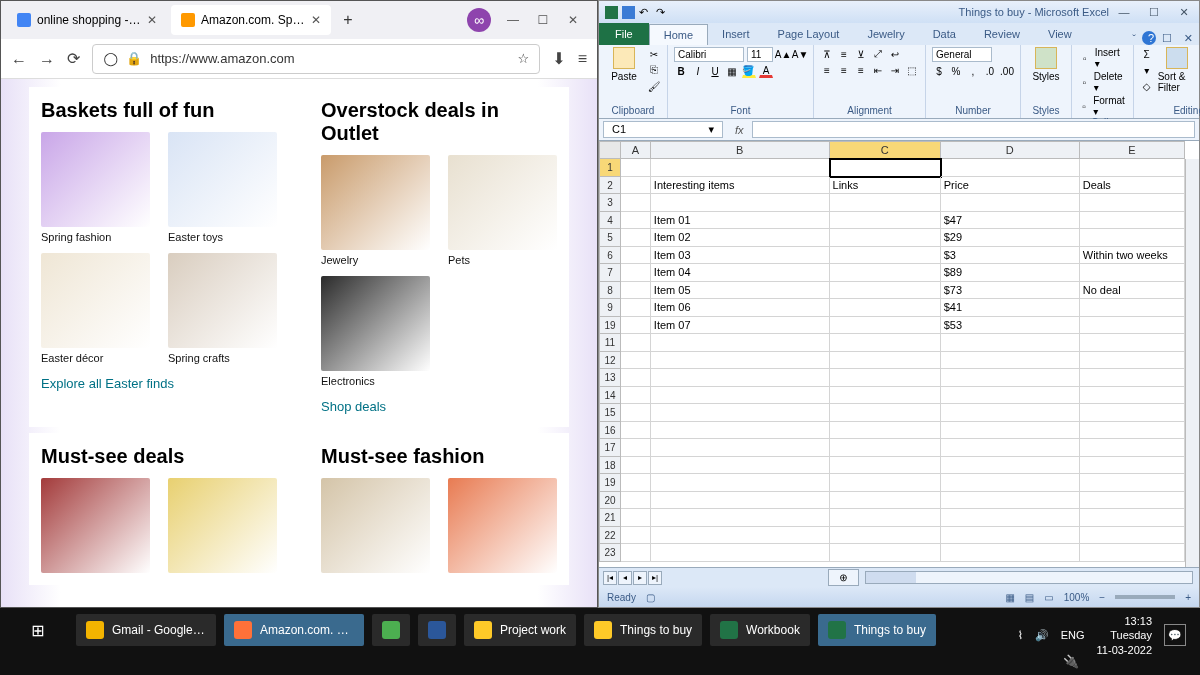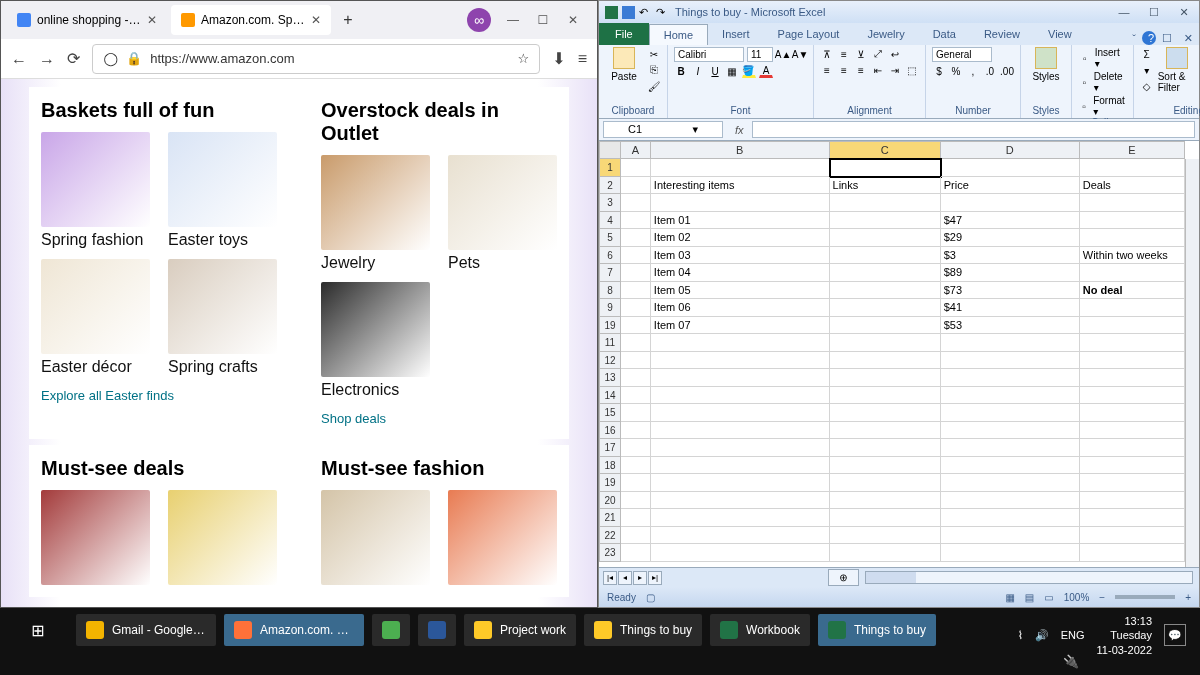--- a/index.html
+++ b/index.html
@@ -19,47 +19,47 @@
 .ff-toolbar{height:40px;display:flex;align-items:center;padding:0 10px;gap:12px;border-bottom:1px solid #ddd;}
 .ff-nav{font-size:16px;color:#444;}
 .ff-url{flex:1;height:30px;border:1px solid #ccc;border-radius:4px;display:flex;align-items:center;padding:0 10px;gap:8px;font-size:13px;color:#333;}
 .ff-url .lock{color:#555;}
 .ff-content{height:calc(100% - 78px);overflow:hidden;padding:8px 28px;background:linear-gradient(90deg,#e8e1f7 0%,#fff 10%,#fff 90%,#e8e1f7 100%);}
 .az-row{display:flex;gap:20px;}
 .az-card{flex:1;background:#fff;padding:12px;}
 .az-card h2{font-size:20px;font-weight:700;margin-bottom:10px;}
 .az-grid{display:grid;grid-template-columns:1fr 1fr;gap:10px 18px;}
 .az-item .img{width:100%;height:95px;border-radius:2px;}
-.az-item .lbl{font-size:16px;color:#111;margin-top:4px;}
+.az-item .lbl{font-size:11px;color:#111;margin-top:4px;}
 .az-link{color:#007185;font-size:13px;margin-top:12px;display:inline-block;}
 .rightpane{position:absolute;left:598px;top:0;width:602px;height:608px;background:#fff;border:1px solid #888;display:flex;flex-direction:column;}
 .xl-titlebar{height:22px;background:linear-gradient(#e8f0fb,#cfe0f5);display:flex;align-items:center;font-size:11px;}
 .xl-qat{display:flex;align-items:center;gap:4px;padding:0 6px;}
 .xl-qat .qicon{width:13px;height:13px;display:inline-block;}
-.xl-title{flex:1;text-align:left;color:#3a5a85;}
+.xl-title{flex:1;text-align:right;color:#3a5a85;}
 .xl-wbtns{display:flex;gap:0;}
 .xl-wbtns span{width:30px;text-align:center;font-size:11px;color:#456;}
 .xl-ribbon-tabs{height:22px;background:#dce8f7;display:flex;font-size:11px;align-items:flex-end;}
 .xl-ribbon-tabs .file{background:#1e7145;color:#fff;padding:4px 16px;height:22px;display:flex;align-items:center;}
 .xl-ribbon-tabs .tab{padding:4px 14px;color:#3a5a85;}
 .xl-ribbon-tabs .tab.active{background:#f5f9fe;border:1px solid #9ab;border-bottom:none;}
 .xl-ribbon-tabs .rspacer{flex:1;}
 .xl-ribbon-tabs .help{padding:0 6px;color:#3a5a85;}
 .xl-ribbon{height:74px;background:#eef4fc;border-bottom:1px solid #9ab;display:flex;font-size:10px;}
 .xl-group{border-right:1px solid #c6d4e8;padding:2px 6px;display:flex;flex-direction:column;justify-content:space-between;}
 .xl-group .gbody{display:flex;gap:4px;align-items:flex-start;flex:1;}
 .xl-group .glabel{text-align:center;color:#3a5a85;font-size:10px;}
 .xl-bigbtn{display:flex;flex-direction:column;align-items:center;gap:2px;width:38px;}
 .xl-bigbtn .ico{width:22px;height:22px;background:#fce9b8;border:1px solid #d8b558;}
 .xl-stack{display:flex;flex-direction:column;gap:2px;}
 .xl-row{display:flex;gap:3px;align-items:center;}
 .xl-sel{border:1px solid #abc;background:#fff;font-size:10px;padding:1px 3px;}
 .xl-ico{width:14px;height:14px;display:inline-flex;align-items:center;justify-content:center;font-size:10px;border:1px solid transparent;}
 .xl-namebar{height:22px;background:#eef4fc;border-bottom:1px solid #9ab;display:flex;align-items:center;font-size:11px;}
-.xl-namebox{width:120px;border:1px solid #abc;background:#fff;margin:0 4px;padding:1px 24px;display:flex;justify-content:space-between;}
+.xl-namebox{width:120px;border:1px solid #abc;background:#fff;margin:0 4px;padding:1px 8px;display:flex;justify-content:space-between;}
 .xl-fx{padding:0 8px;font-style:italic;color:#555;}
 .xl-fxbar{flex:1;border:1px solid #abc;background:#fff;height:17px;margin-right:4px;}
 .xl-grid{flex:1;display:flex;overflow:hidden;position:relative;}
 .xl-corner{width:22px;height:18px;background:#e8e8e8;border:1px solid #bbb;position:absolute;left:0;top:0;}
 .xl-colheads{position:absolute;left:22px;top:0;right:14px;height:18px;display:flex;}
 .xl-colheads .ch{border:1px solid #bbb;border-left:none;background:#eef1f5;text-align:center;font-size:11px;line-height:16px;color:#333;}
 .xl-colheads .ch.sel{background:#f8d877;}
 .xl-rowheads{position:absolute;left:0;top:18px;bottom:0;width:22px;}
 .xl-rowheads .rh{height:17.5px;border:1px solid #bbb;border-top:none;background:#eef1f5;text-align:center;font-size:10px;line-height:17px;color:#333;}
 .xl-rowheads .rh.sel{background:#f8d877;}
@@ -447,21 +447,21 @@
           <div class="xl-cell" style="width: 180px;">Item 04</div>
           <div class="xl-cell" style="width: 112px;"></div>
           <div class="xl-cell" style="width: 140px;">$89</div>
           <div class="xl-cell" style="width: 106px;"></div>
         </div>
         <div class="xl-cellrow">
           <div class="xl-cell" style="width: 30px;"></div>
           <div class="xl-cell" style="width: 180px;">Item 05</div>
           <div class="xl-cell" style="width: 112px;"></div>
           <div class="xl-cell" style="width: 140px;">$73</div>
-          <div class="xl-cell" style="width: 106px; font-weight: bold;">No deal</div>
+          <div class="xl-cell" style="width: 106px;">No deal</div>
         </div>
         <div class="xl-cellrow">
           <div class="xl-cell" style="width: 30px;"></div>
           <div class="xl-cell" style="width: 180px;">Item 06</div>
           <div class="xl-cell" style="width: 112px;"></div>
           <div class="xl-cell" style="width: 140px;">$41</div>
           <div class="xl-cell" style="width: 106px;"></div>
         </div>
         <div class="xl-cellrow">
           <div class="xl-cell" style="width: 30px;"></div>

